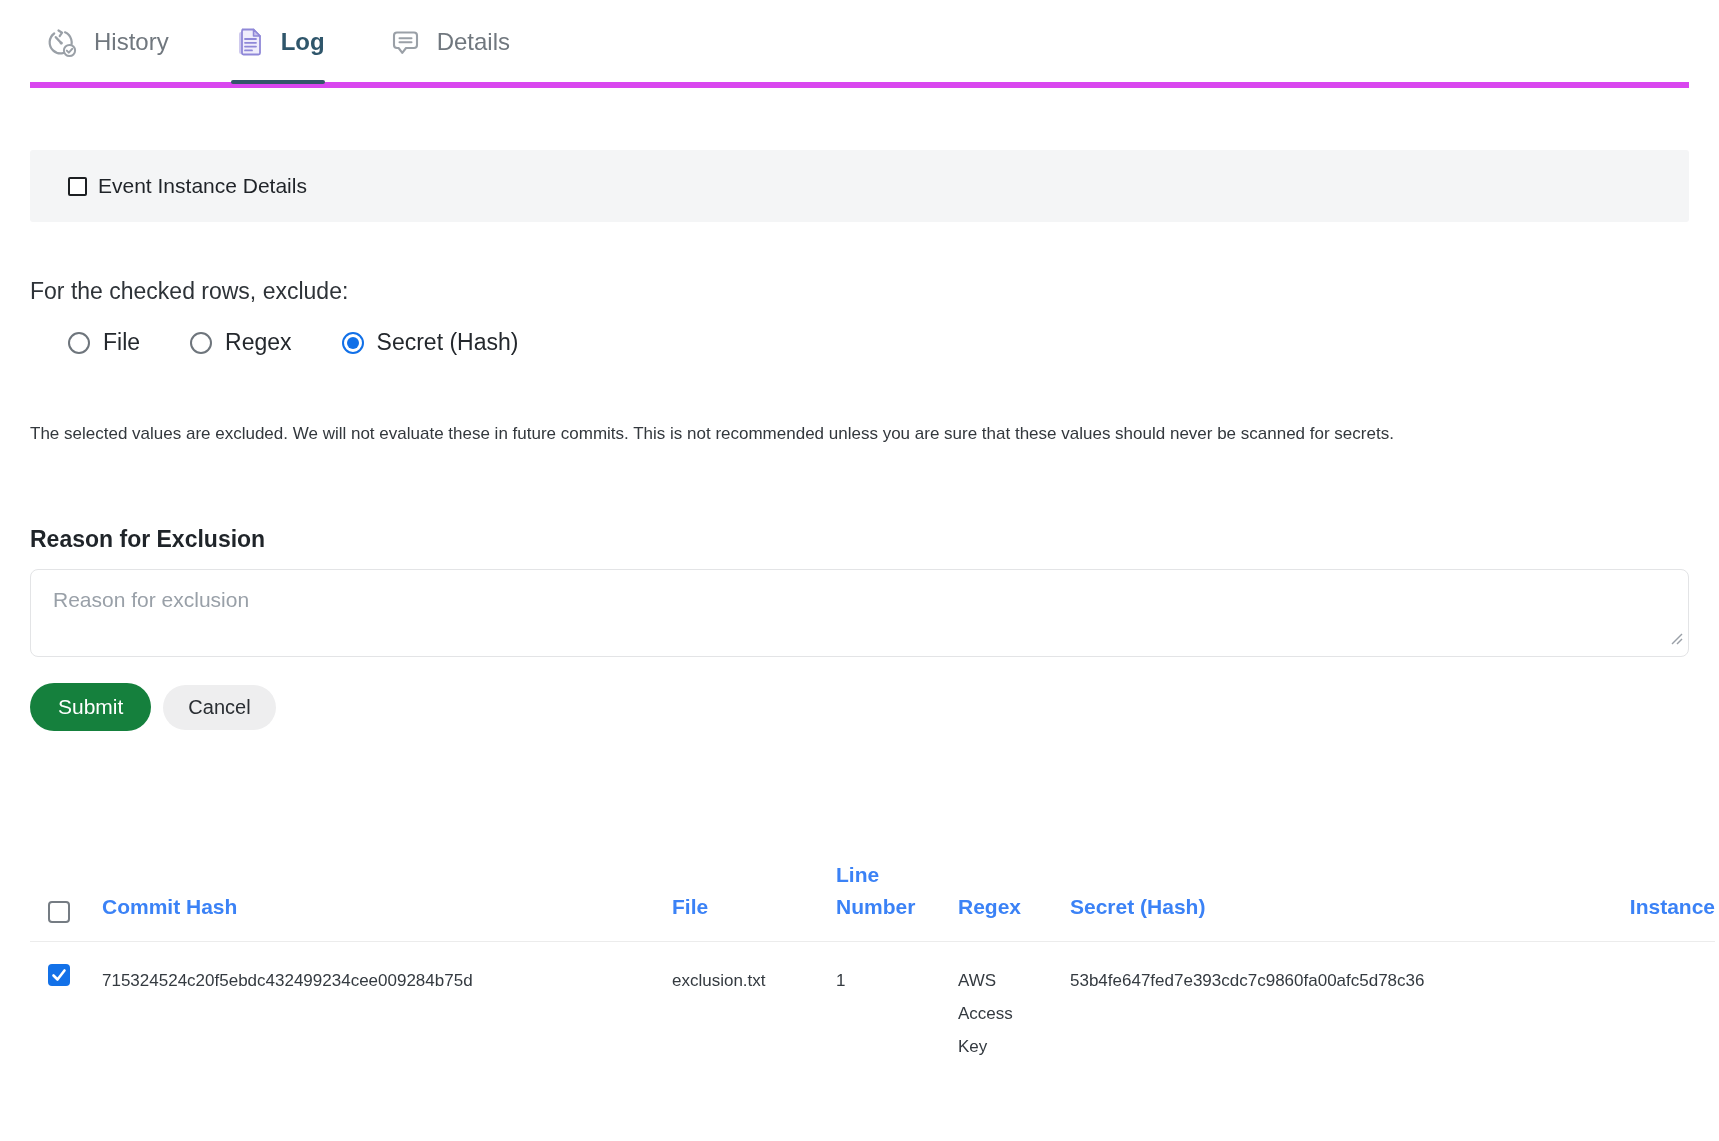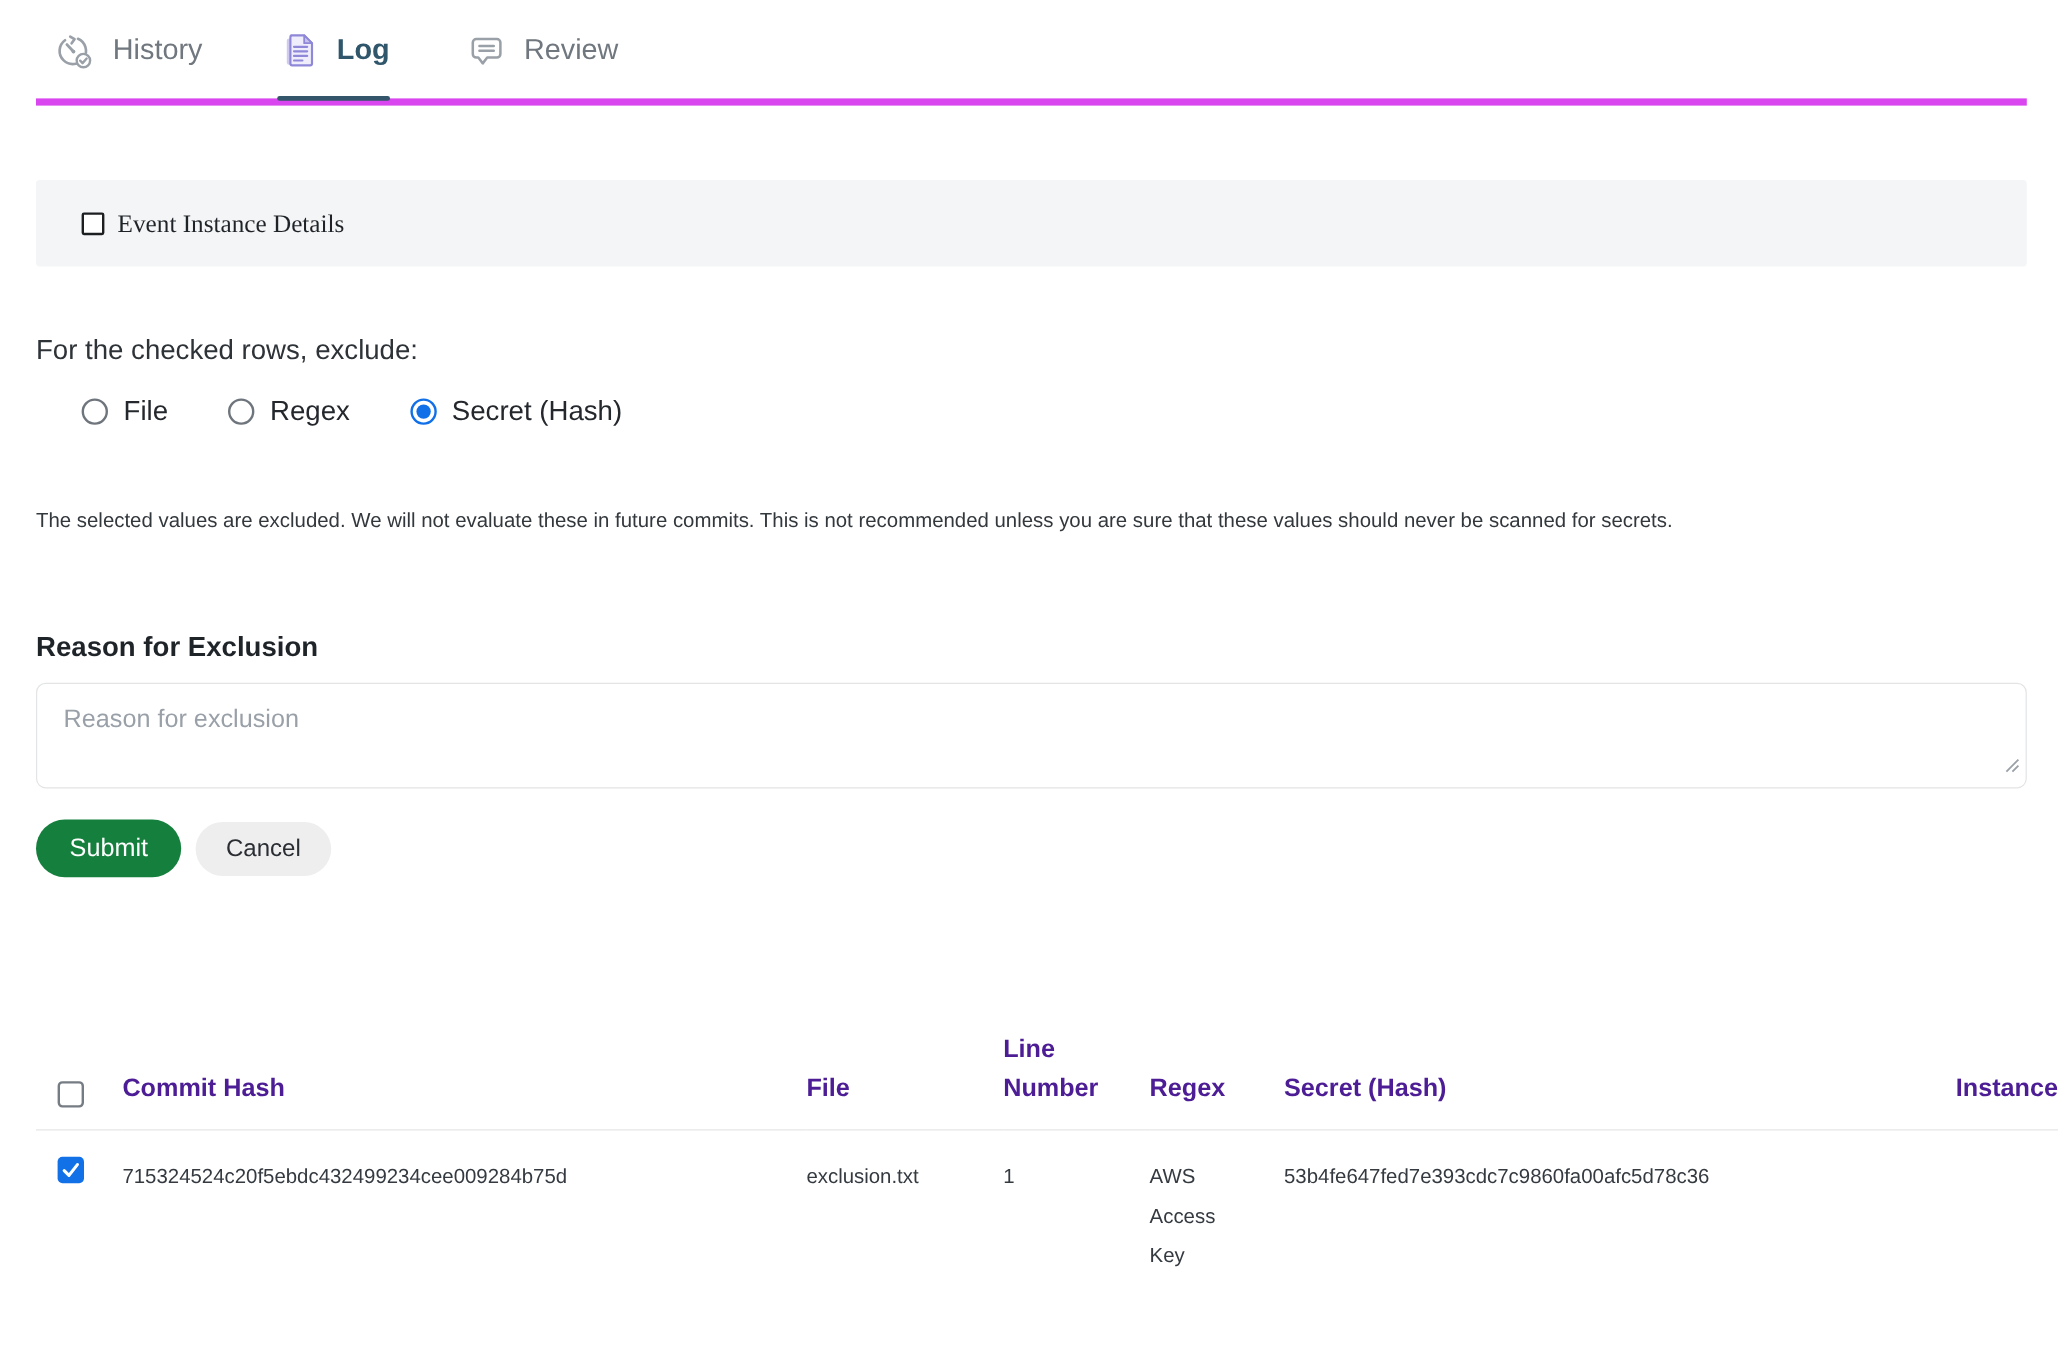--- a/index.html
+++ b/index.html
@@ -12,21 +12,21 @@
   .tab { display:flex; align-items:center; gap:14px; padding-bottom:22px;
     position:relative; cursor:pointer; }
   .tab .tab-label { font-size:24px; color:#70777e; }
   .tab.active .tab-label { color:#2f566b; font-weight:600; }
   .tab.active::after { content:""; position:absolute; left:0; right:0; bottom:-2px;
     height:4px; background:#33566b; border-radius:2px; }
   .tab svg { display:block; }
 
   
   .event-panel { margin:62px 30px 0 30px; height:72px; background:#f4f5f6;
-    border-radius:3px; display:flex; align-items:center; padding-left:38px; gap:11px;font-family:Liberation Serif, serif; }
+    border-radius:3px; display:flex; align-items:center; padding-left:38px; gap:11px; }
   .cb-plain { width:19px; height:19px; border:2.4px solid #1c1f22; border-radius:2px;
     background:#fff; flex:0 0 auto; cursor:pointer; }
   .event-label { font-size:21px; font-weight:500; color:#1f2328; }
 
   
   .exclude-prompt { margin:56px 30px 0 30px; font-size:23px; color:#2e3338; }
   .radio-row { margin:24px 30px 0 30px; padding-left:38px; display:flex; gap:50px; }
   .radio-opt { display:flex; align-items:center; gap:13px; cursor:pointer; }
   .radio { width:22px; height:22px; border-radius:50%; border:2px solid #6e757c;
     background:#fff; position:relative; flex:0 0 auto; }
@@ -57,21 +57,21 @@
 
   
   .table-wrap { margin:128px 4px 0 30px; }
   table.grid { width:100%; border-collapse:collapse; table-layout:fixed; }
   table.grid col.c-cb     { width:72px; }
   table.grid col.c-commit { width:570px; }
   table.grid col.c-file   { width:164px; }
   table.grid col.c-line   { width:122px; }
   table.grid col.c-regex  { width:112px; }
   table.grid col.c-secret { width:400px; }
-  table.grid th { font-size:21px; font-weight:700; color:#4c1d95; text-align:left;
+  table.grid th { font-size:21px; font-weight:700; color:#3b82f6; text-align:left;
     vertical-align:bottom; padding:0 24px 18px 0; line-height:32px; }
   table.grid th.cell-cb { padding-left:18px; padding-right:0; }
   table.grid th.cell-excluded, table.grid td.cell-excluded { text-align:right; padding-right:0; }
   table.grid thead tr { border-bottom:1px solid #ececec; }
   table.grid td { font-size:17px; color:#343a40; vertical-align:top;
     padding:22px 24px 0 0; line-height:33px; }
   table.grid td.cell-cb { padding-left:18px; padding-right:0; }
   .cb-header { width:22px; height:22px; border:2px solid #757c83; border-radius:4px;
     background:#fff; cursor:pointer; }
   .cb-checked { width:22px; height:22px; border-radius:4px; background:#1371e8;
@@ -111,21 +111,21 @@
   </div>
 
   <div class="tab">
     <span>
       <svg width="36" height="36" viewBox="0 0 36 36" fill="none">
         <path d="M10 8.5 h17 c1.7 0 3 1.3 3 3 v9.5 c0 1.7 -1.3 3 -3 3 h-8 l-3.7 4.8 -3.7 -4.8 h-1.6 c-1.7 0 -3 -1.3 -3 -3 v-9.5 c0 -1.7 1.3 -3 3 -3 z" fill="#ffffff" stroke="#9aa0a7" stroke-width="2.1" stroke-linejoin="round"></path>
         <line x1="12.5" y1="14.3" x2="24.5" y2="14.3" stroke="#9aa0a7" stroke-width="2" stroke-linecap="round"></line>
         <line x1="12.5" y1="18.3" x2="24.5" y2="18.3" stroke="#9aa0a7" stroke-width="2" stroke-linecap="round"></line>
       </svg>
     </span>
-    <span class="tab-label">Review</span>
+    <span class="tab-label">Details</span>
   </div>
 </div>
 
 <div class="event-panel">
   <div class="cb-plain"></div>
   <span class="event-label">Event Instance Details</span>
 </div>
 
 <div class="exclude-prompt">For the checked rows, exclude:</div>
 

